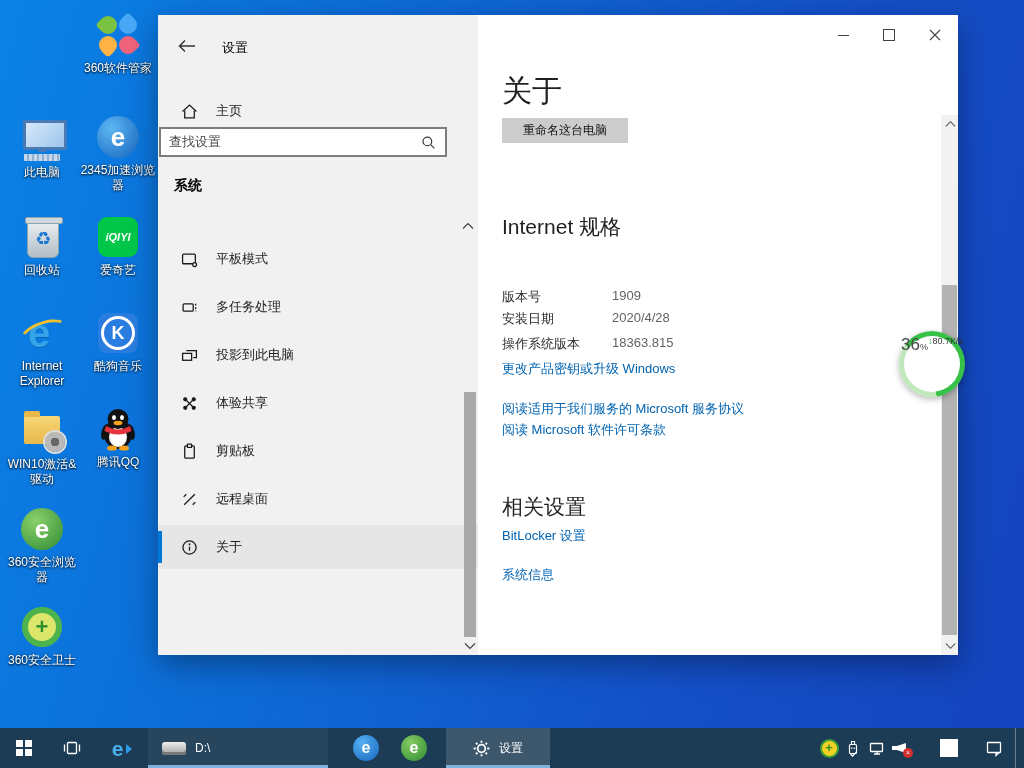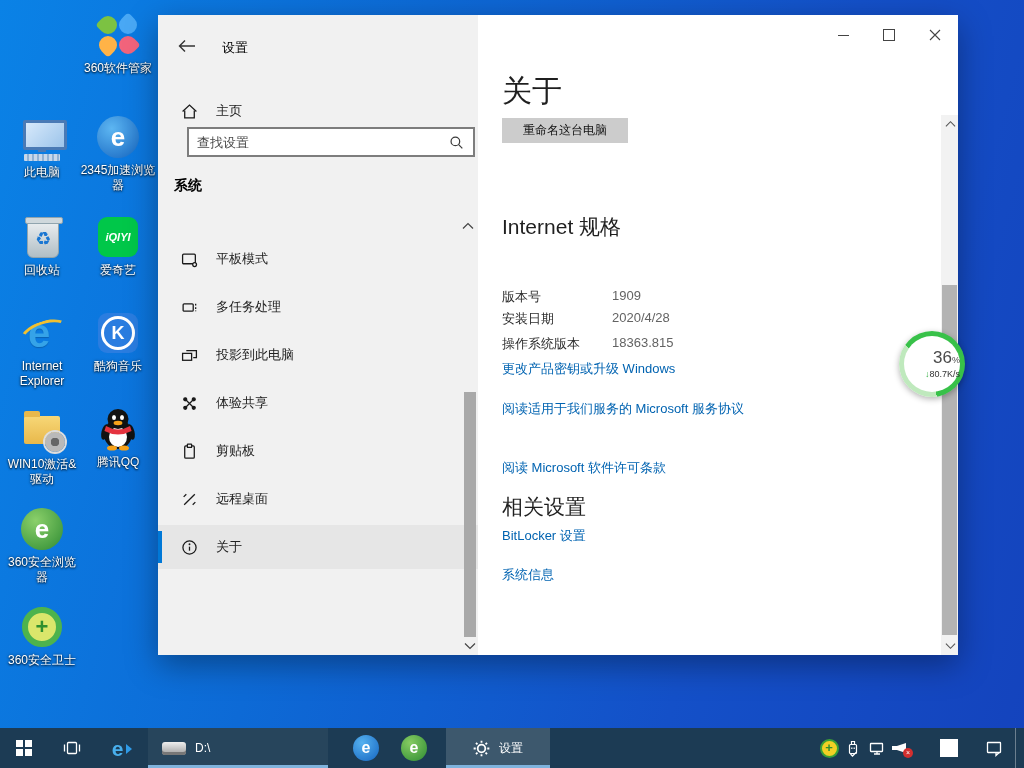--- a/index.html
+++ b/index.html
@@ -46,21 +46,21 @@
   .backbtn{position:absolute;left:12px;top:18px;width:34px;height:26px;color:#333;display:flex;align-items:center;justify-content:center;}
   .wintitle{position:absolute;left:64px;top:24px;font-size:13px;color:#000;}
   .caption{position:absolute;right:0;top:0;height:40px;display:flex;}
   .capbtn{width:46px;height:40px;display:flex;align-items:center;justify-content:center;background:#fff;}
   .mingl{width:11px;height:1px;background:#444;}
   .maxgl{width:10px;height:10px;border:1px solid #444;}
   .navrow{position:absolute;left:0;width:320px;height:44px;display:flex;align-items:center;font-size:13px;color:#222;}
   .navrow .nicon{width:18px;margin-left:22px;margin-right:18px;display:flex;align-items:center;justify-content:center;}
   .navrow.sel{background:rgba(0,0,0,.045);}
   .accentbar{position:absolute;left:0;top:6px;width:4px;height:32px;background:#0078d7;}
-  #searchbox{position:absolute;left:29px;top:112px;width:288px;height:30px;background:#fff;border:2px solid #7d7d7d;box-sizing:border-box;display:flex;align-items:center;}
+  #searchbox{position:absolute;left:1px;top:112px;width:288px;height:30px;background:#fff;border:2px solid #7d7d7d;box-sizing:border-box;display:flex;align-items:center;font-family:Liberation Serif, serif;}
   #searchbox input{flex:1;border:0;outline:0;background:transparent;font-size:13px;color:#333;padding:0 8px;font-family:inherit;}
   #searchbox input::placeholder{color:#4a4a4a;opacity:1;}
   .sechead{position:absolute;left:16px;top:162px;font-size:14px;font-weight:bold;color:#000;}
   .sb-scroll-thumb{position:absolute;left:306px;top:377px;width:12px;height:245px;background:#a9a9a9;}
   
   #content{position:absolute;left:320px;top:48px;width:463px;height:592px;background:#fff;}
   .h1{position:absolute;left:24px;top:8px;font-size:30px;font-weight:300;color:#1f1f1f;}
   .btn{position:absolute;left:24px;top:55px;width:126px;height:25px;background:#cccccc;border:none;font-size:12px;color:#111;display:flex;align-items:center;justify-content:center;font-family:inherit;}
   .h2{position:absolute;left:24px;font-size:21px;font-weight:300;color:#1f1f1f;}
   .specrow{position:absolute;left:24px;width:420px;height:25px;font-size:13px;display:flex;}
@@ -68,21 +68,21 @@
   .specvalue{color:#636363;}
   .link{position:absolute;left:24px;font-size:13px;color:#0063b1;cursor:pointer;}
   
   .c-track{position:absolute;left:783px;top:100px;width:17px;height:540px;background:#f2f2f2;}
   .c-thumb{position:absolute;left:784px;top:270px;width:15px;height:350px;background:#b3b3b3;}
   .c-chev{position:absolute;left:786px;width:12px;height:10px;display:flex;align-items:center;justify-content:center;}
   .s-chev{position:absolute;width:14px;height:10px;display:flex;align-items:center;justify-content:center;}
   
   #ball{position:absolute;left:899px;top:331px;width:66px;height:66px;border-radius:50%;
     background:conic-gradient(from -55deg,#38c149 0 63%,#bfe9bd 63% 100%);box-shadow:0 2px 6px rgba(0,0,0,.3);z-index:50;}
-  #ball .inner{position:absolute;inset:5px;border-radius:50%;background:#fff;display:flex;flex-direction:column;align-items:flex-end;justify-content:center;}
+  #ball .inner{position:absolute;inset:5px;border-radius:50%;background:#fff;display:flex;flex-direction:row;align-items:flex-start;justify-content:center;}
   #ball .pct{font-size:17px;color:#4a4a4a;line-height:18px;}
   #ball .pct small{font-size:9px;}
   #ball .spd{font-size:9px;color:#333;line-height:11px;white-space:nowrap;}
   #ball .spd .arr{color:#2fae3e;}
   
   #taskbar{position:absolute;left:0;top:728px;width:1024px;height:40px;background:#1c3b54;display:flex;align-items:stretch;z-index:60;}
   .tb-btn{display:flex;align-items:center;justify-content:center;position:relative;}
   .winlogo{width:16px;height:16px;display:grid;grid-template-columns:7px 7px;grid-template-rows:7px 7px;gap:2px;}
   .winlogo div{background:#fff;}
   .underline{position:absolute;left:0;bottom:0;width:100%;height:3px;background:#7fb3dd;}
@@ -355,21 +355,21 @@
         <span class="speclabel">安装日期</span>
         <span class="specvalue">2020/4/28</span>
       </div>
       <div class="specrow" style="top:272px;">
         <span class="speclabel">操作系统版本</span>
         <span class="specvalue">18363.815</span>
       </div>
 
       <a class="link" style="top:297px;">更改产品密钥或升级 Windows</a>
       <a class="link" style="top:337px;">阅读适用于我们服务的 Microsoft 服务协议</a>
-      <a class="link" style="top:396px;">阅读 Microsoft 软件许可条款</a>
+      <a class="link" style="top:358px;">阅读 Microsoft 软件许可条款</a>
 
       <div class="h2" style="top:430px;">相关设置</div>
       <a class="link" style="top:464px;">BitLocker 设置</a>
       <a class="link" style="top:503px;">系统信息</a>
     </div>
 
     <div class="c-track"></div>
     <div class="c-chev" style="top:104px;">
       <svg width="11" height="8" viewBox="0 0 12 8">
           <path d="M1 6.5 L6 1.5 L11 6.5" stroke="#555" stroke-width="1.2" fill="none"></path>

